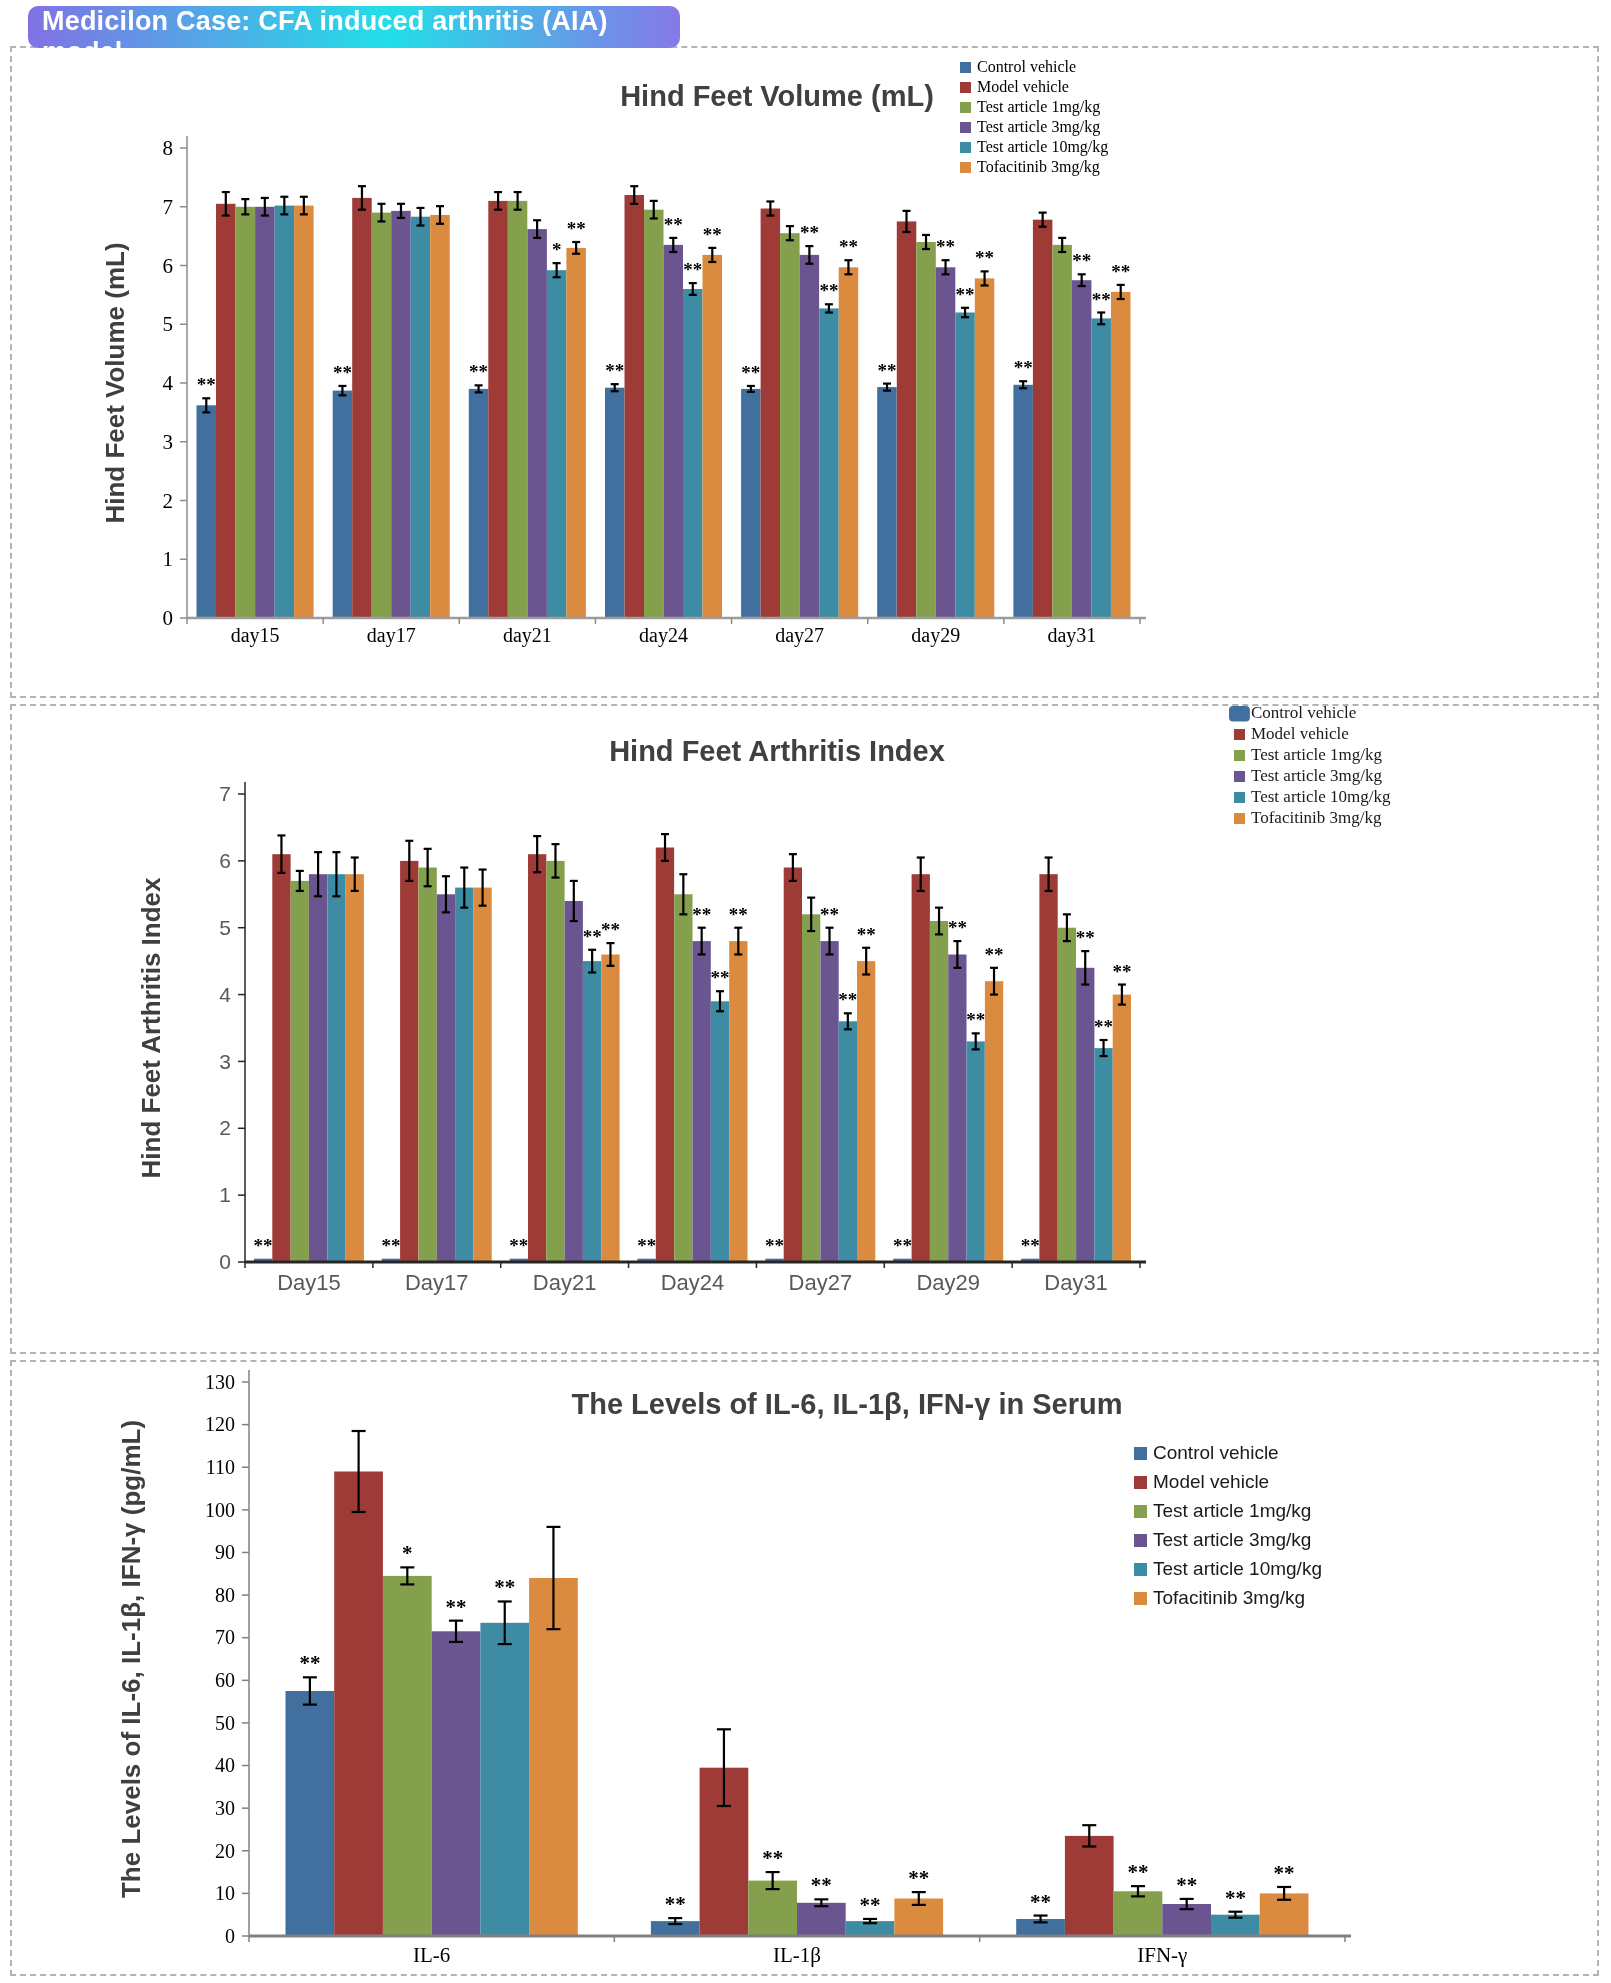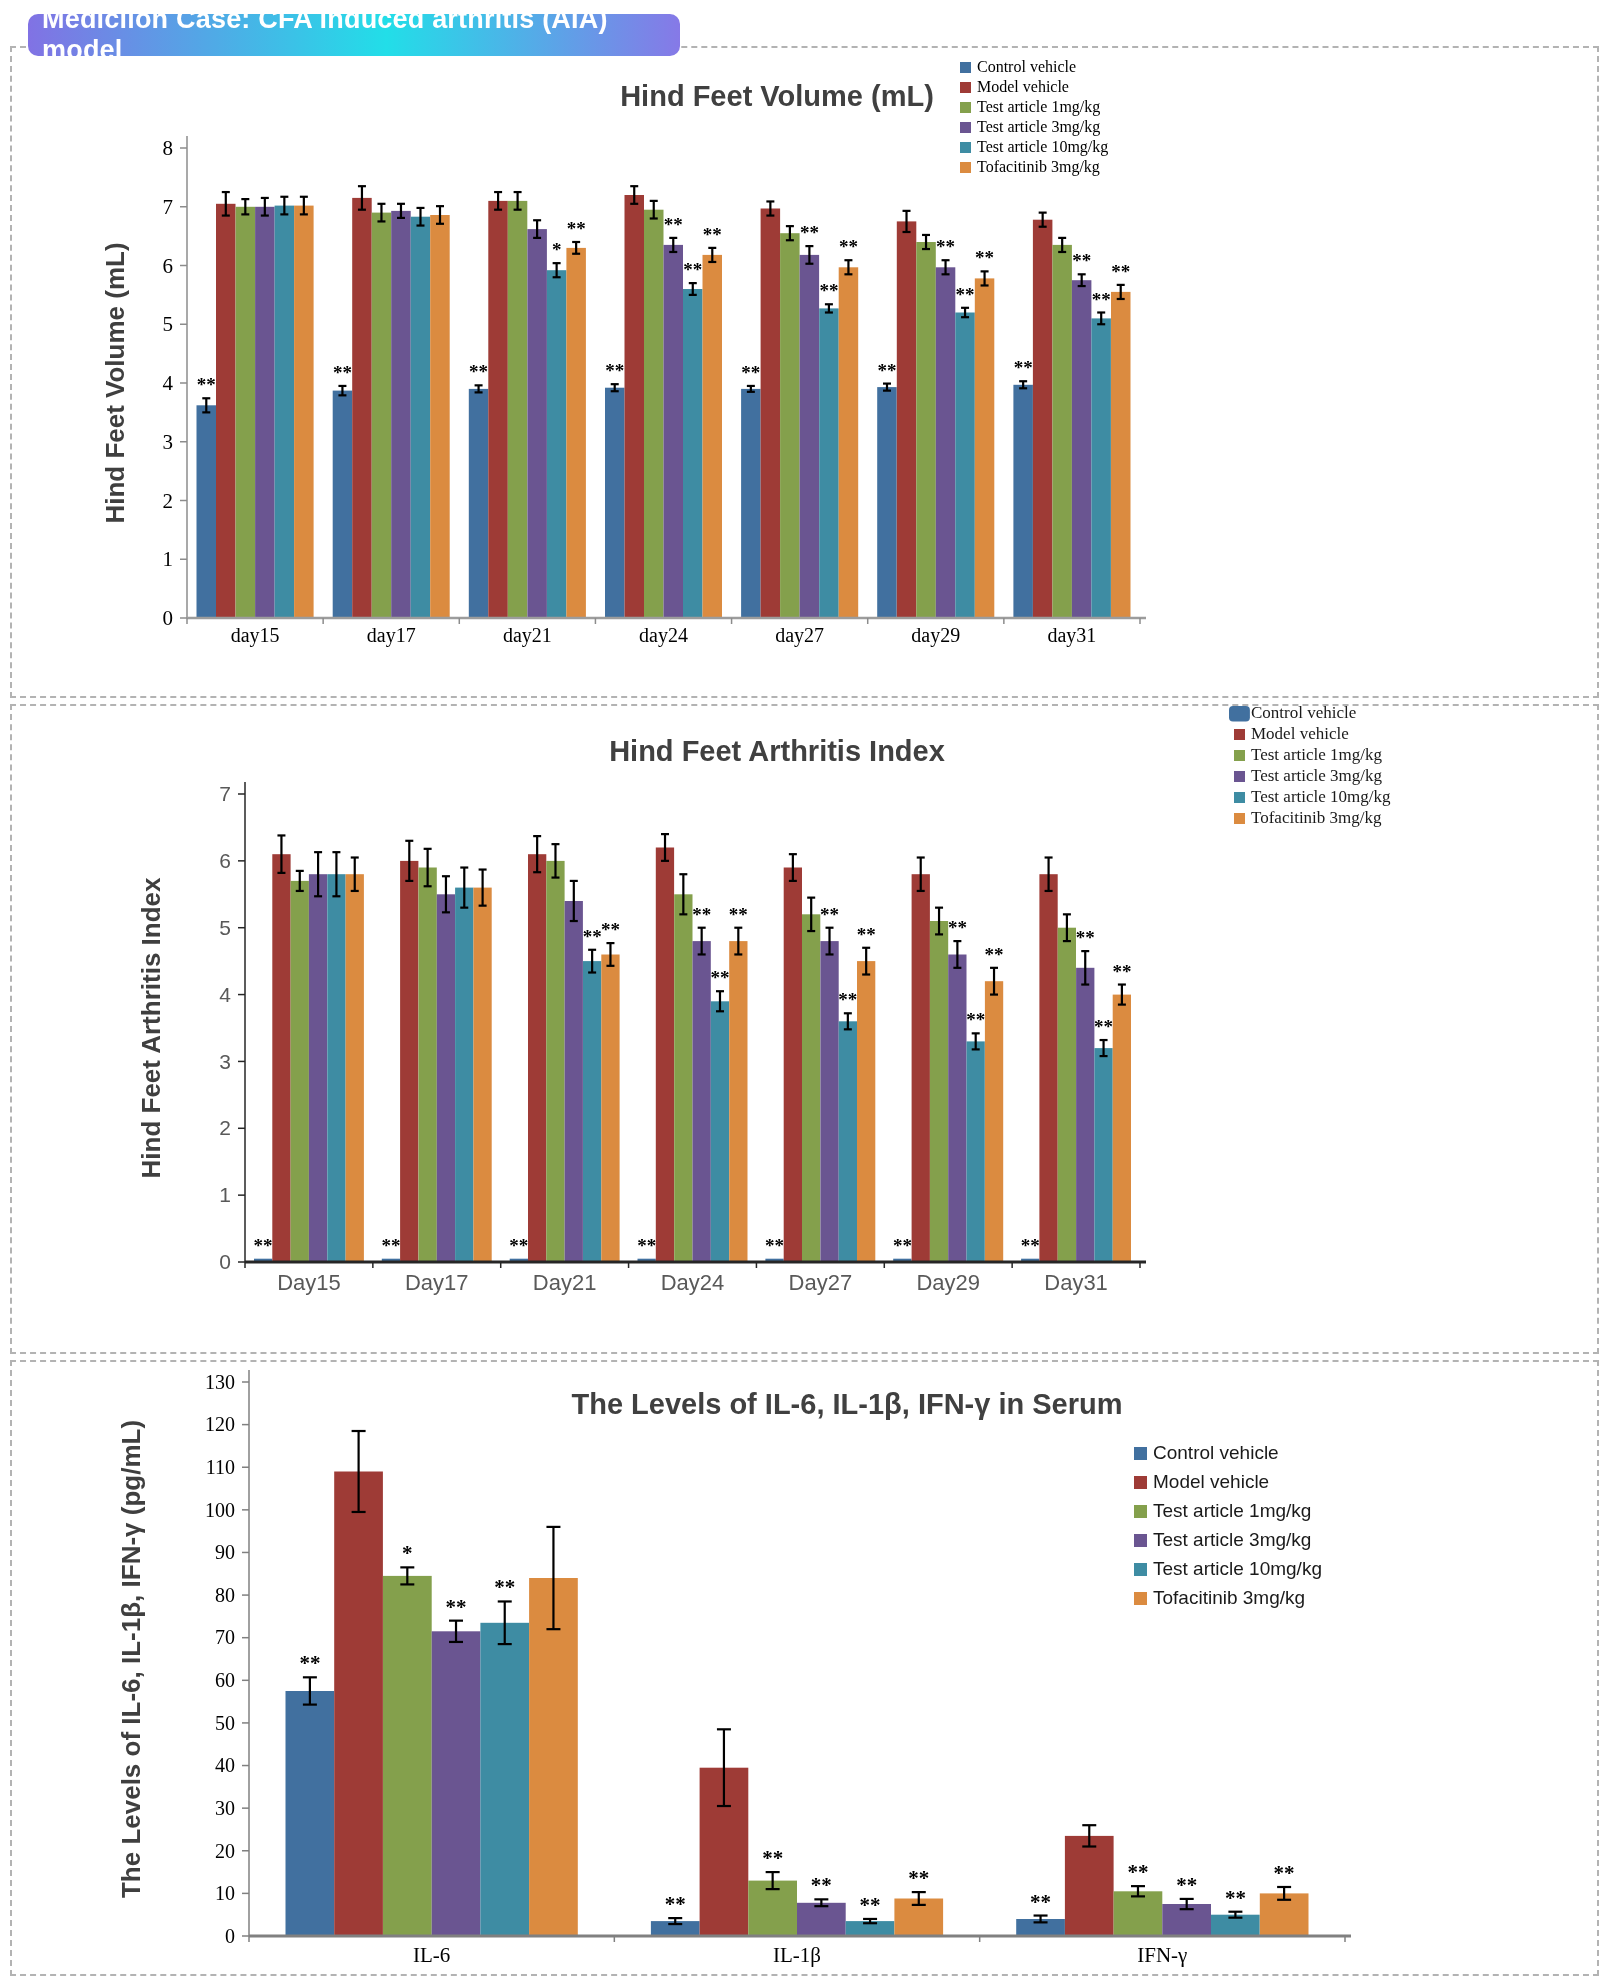--- a/index.html
+++ b/index.html
@@ -1,19 +1,19 @@
 <!DOCTYPE html>
 <html><head>
 <meta charset="utf-8">
 <style>
   html,body{margin:0;padding:0;background:#ffffff;}
   body{width:1611px;height:1983px;position:relative;font-family:"Liberation Sans",sans-serif;}
   .banner{
-    position:absolute;left:28px;top:14px;width:652px;height:42px;
-    border-radius:10px;display:flex;align-items:center;padding-left:14px;
+    position:absolute;left:28px;top:6px;width:652px;height:42px;
+    border-radius:10px;display:flex;padding-left:14px;
     box-sizing:border-box;z-index:5;
   }
   .banner span{
     color:#ffffff;font-size:27px;font-weight:bold;letter-spacing:0.2px;
     font-family:"Liberation Sans",sans-serif;
   }
   .panel{
     position:absolute;left:10px;width:1589px;border:2px dashed #b3b3b3;
     box-sizing:border-box;background:#ffffff;
   }

